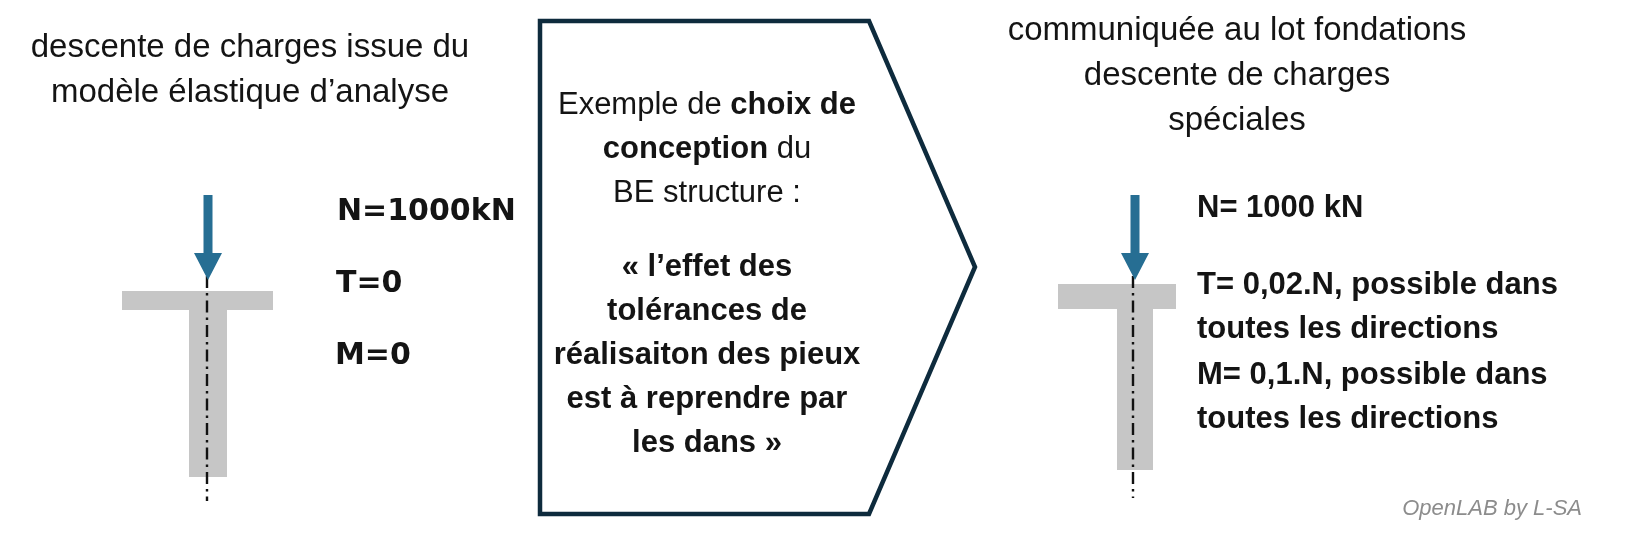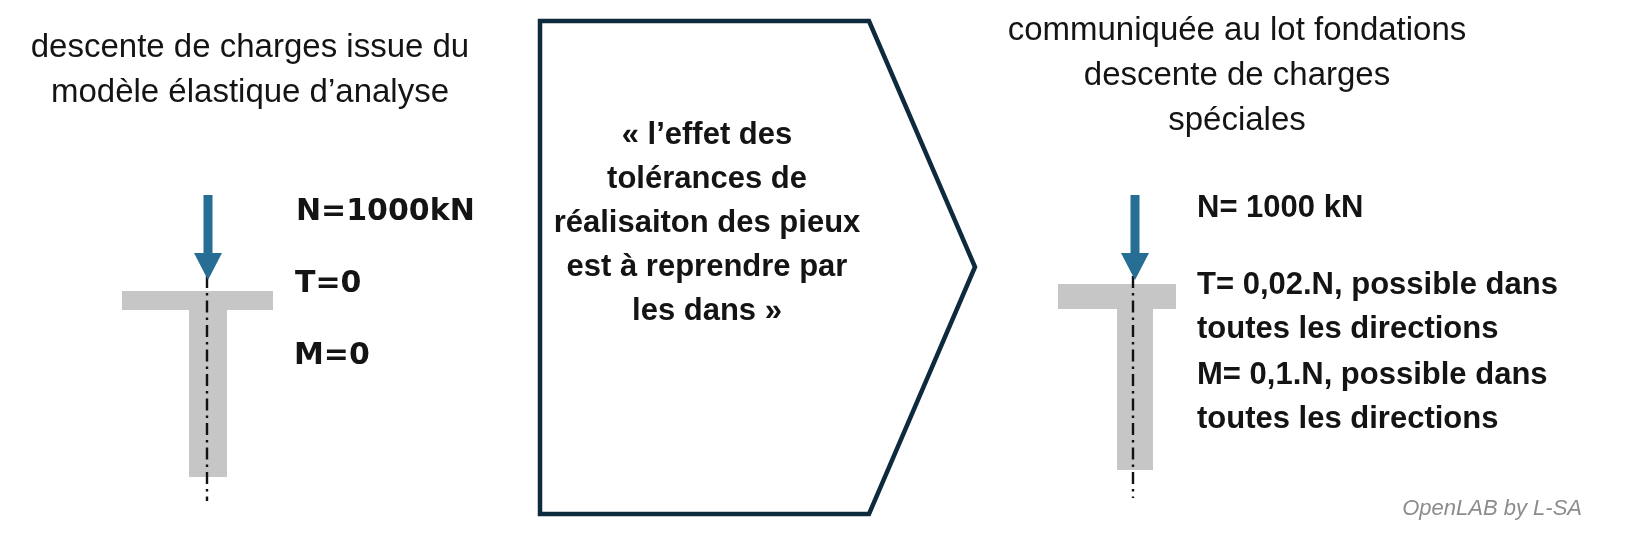--- a/index.html
+++ b/index.html
@@ -18,21 +18,21 @@
   #left-title{left:16px;top:6px;width:468px;margin-top:17px;}
   #right-title{left:972px;top:6px;width:530px;}
   
   .pile-shape{fill:var(--shape-gray,#c6c6c6);}
   .load-arrow{fill:var(--accent-blue,#266e93);}
   .axis-line{stroke:#111111;stroke-width:2.4;stroke-dasharray:12 5 2.5 5;fill:none;}
   .callout-shape{fill:#ffffff;stroke:var(--outline-navy,#0e2b3d);stroke-width:4.5;stroke-linejoin:miter;}
   
   .left-label{
     font-family:"DejaVu Sans", sans-serif;
-    font-weight:bold;font-size:30px;line-height:32px;white-space:nowrap;
+    font-weight:bold;font-size:30px;line-height:32px;white-space:nowrap;margin-left:41px;
   }
   .right-label{
     font-weight:bold;font-size:31px;line-height:44px;white-space:nowrap;
   }
   
   #callout-text{
     left:548px;top:82px;width:318px;text-align:center;
     font-size:31px;line-height:44px;
   }
   #callout-text .b{font-weight:bold;}
@@ -60,20 +60,25 @@
 
 <div class="abs left-label" style="left:296px;top:194px;">N=1000kN</div>
 <div class="abs left-label" style="left:295px;top:266px;">T=0</div>
 <div class="abs left-label" style="left:294px;top:338px;text-align:right;">M=0</div>
 
 <svg class="abs" style="left:536px;top:17px;" width="446" height="503" viewBox="0 0 446 503">
   <polygon class="callout-shape" points="4,4 333,4 439,250 333,497 4,497"></polygon>
 </svg>
 
 <div id="callout-text" class="abs">
+  <div>
+    <div><span>Exemple de </span><span class="b">choix de</span></div>
+    <div><span class="b">conception</span><span> du</span></div>
+    <div>BE structure :</div>
+  </div>
   <div id="callout-quote">
     <div>« l’effet des</div>
     <div>tolérances de</div>
     <div>réalisaiton des pieux</div>
     <div>est à reprendre par</div>
     <div>les dans »</div>
   </div>
 </div>
 
 <div id="right-title" class="abs panel-title">

